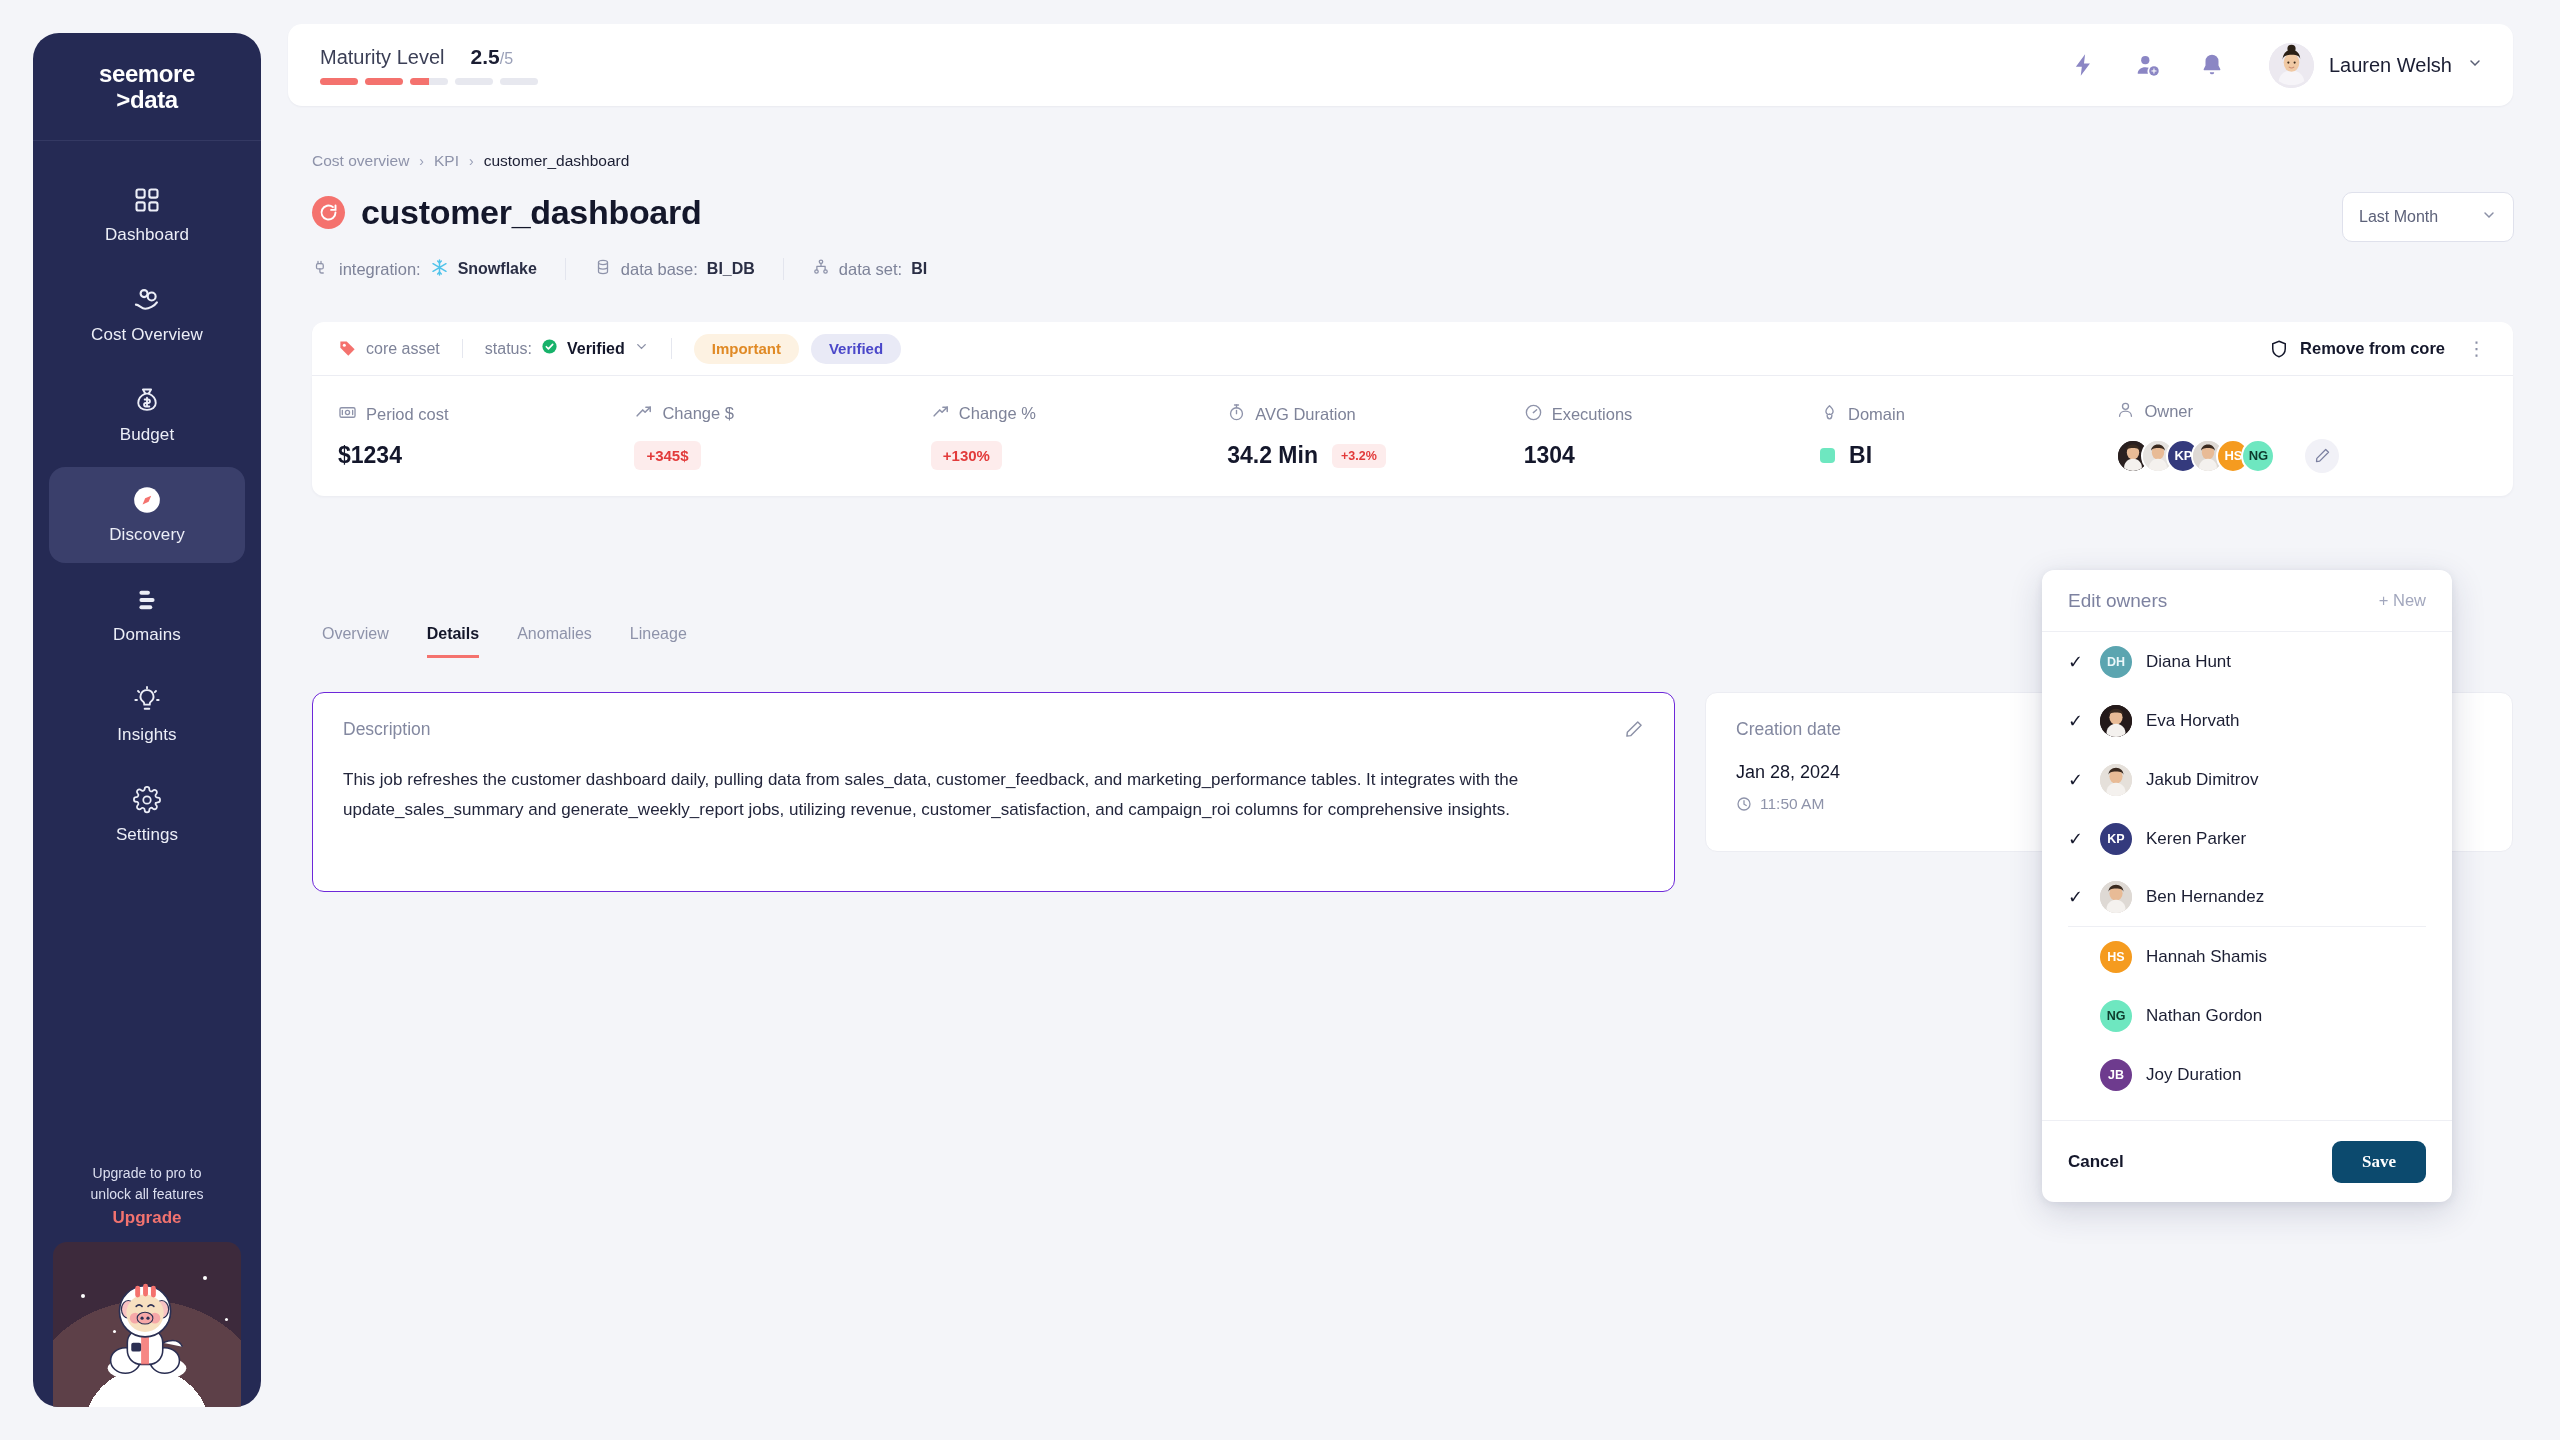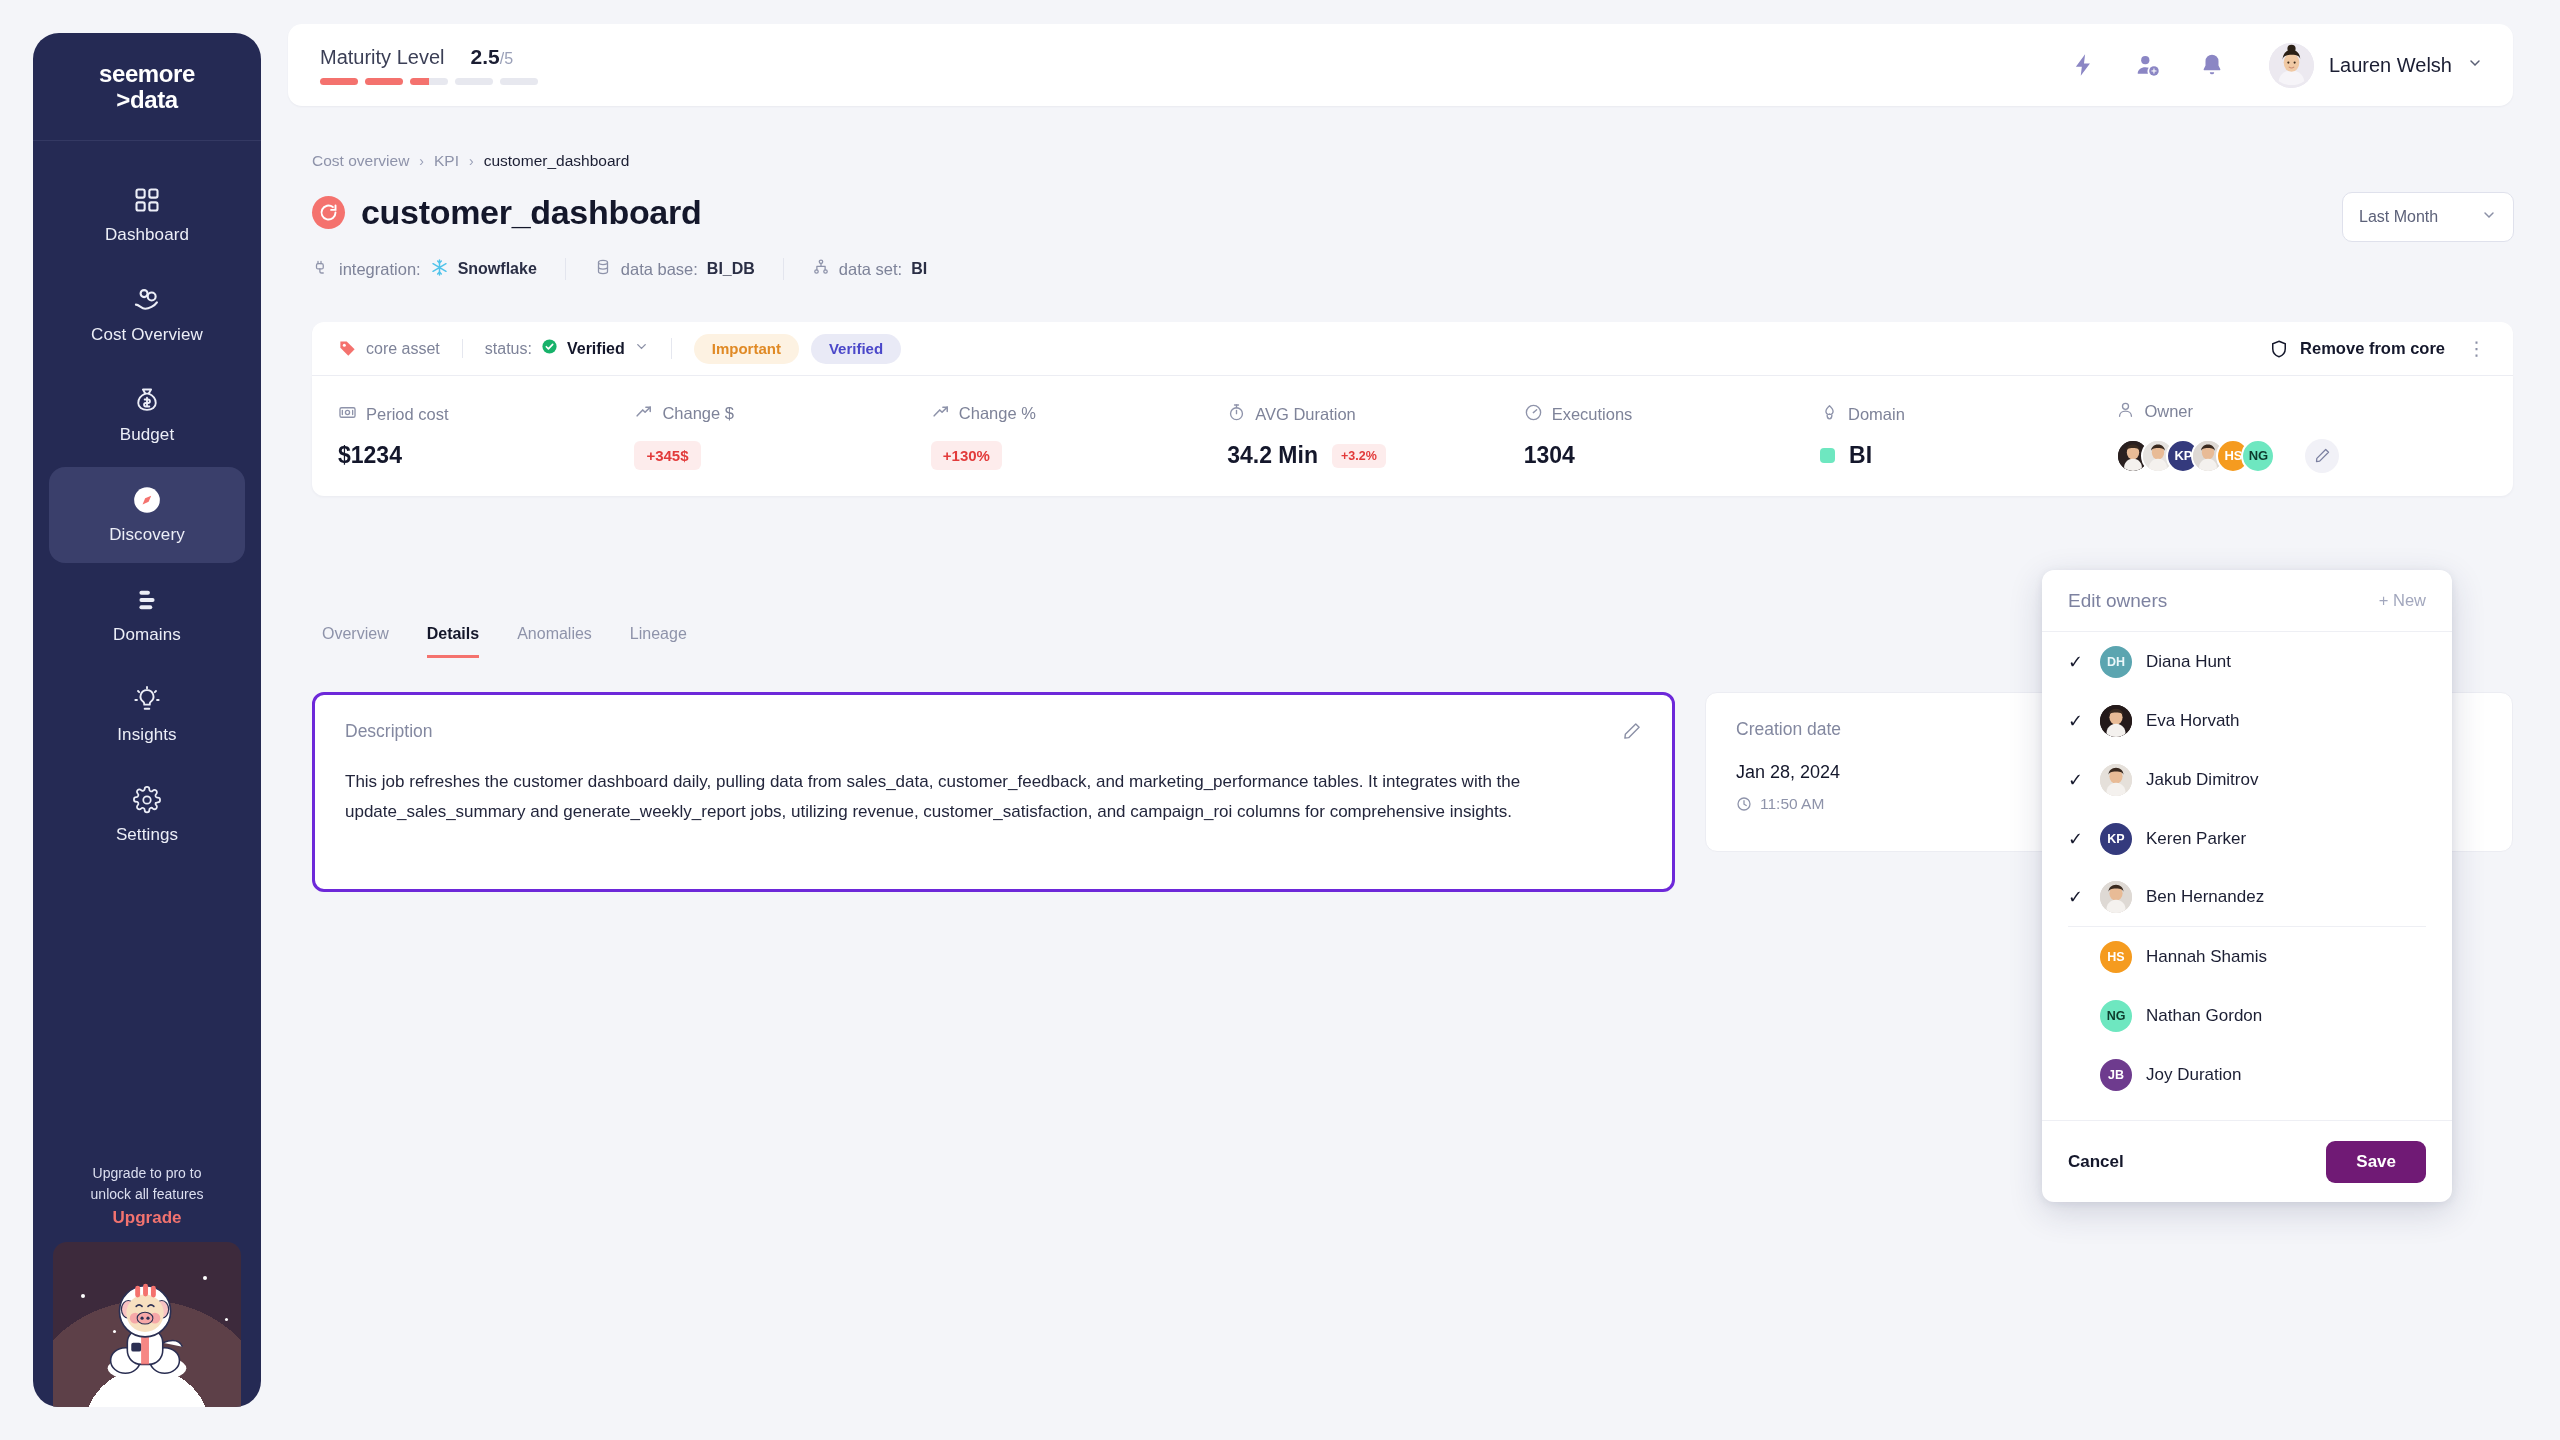--- a/index.html
+++ b/index.html
@@ -159,21 +159,21 @@
 
   
   .tabs { position: absolute; left: 322px; top: 625px; display: flex; gap: 38px; }
   .tab { font-size: 16px; color: #8e93aa; padding-bottom: 12px; cursor: pointer; }
   .tab.active { color: #14172b; font-weight: 700; border-bottom: 3px solid #f4726e; }
 
   
   .desc-card {
     position: absolute; left: 312px; top: 692px;
     width: 1363px; height: 200px;
-    background: #fff; border: 3px solid #6d28d9; border-radius: 12px;
+    background: #fff; border: 1px solid #6d28d9; border-radius: 12px;
     padding: 26px 30px;
   }
   .card-hd { display: flex; align-items: flex-start; justify-content: space-between; }
   .card-title { font-size: 17.5px; color: #8388a0; }
   .pencil { color: #8b90a6; cursor: pointer; }
   .desc-text { margin-top: 22px; font-size: 17px; line-height: 1.78; color: #23263c; }
 
   .creation-card {
     position: absolute; left: 1705px; top: 692px;
     width: 808px; height: 160px;
@@ -208,23 +208,23 @@
     font-size: 12.5px; font-weight: 700; color: #fff; overflow: hidden; position: relative; flex: none;
   }
   .pop-name { font-size: 17px; color: #1b1e33; }
   .pop-ft {
     height: 82px; border-top: 1px solid #eeeff4;
     display: flex; align-items: center; justify-content: space-between;
     padding: 0 26px;
   }
   .btn-cancel { font-size: 17px; font-weight: 700; color: #14172b; background: none; border: none; cursor: pointer; font-family: inherit; }
   .btn-save {
-    background: #701a75; color: #fff; border: none; border-radius: 9px;
+    background: #0c4a6e; color: #fff; border: none; border-radius: 9px;
     padding: 0 30px; height: 42px; font-size: 17px; font-weight: 700;
-    cursor: pointer; font-family: Liberation Sans, sans-serif;
+    cursor: pointer; font-family: Liberation Serif, serif;
   }
 </style>
 </head>
 <body>
 
 <div class="sidebar">
   <div class="logo-wrap">
     <div class="logo-line1">seemore</div>
     <div class="logo-line2">&gt;data</div>
   </div>

